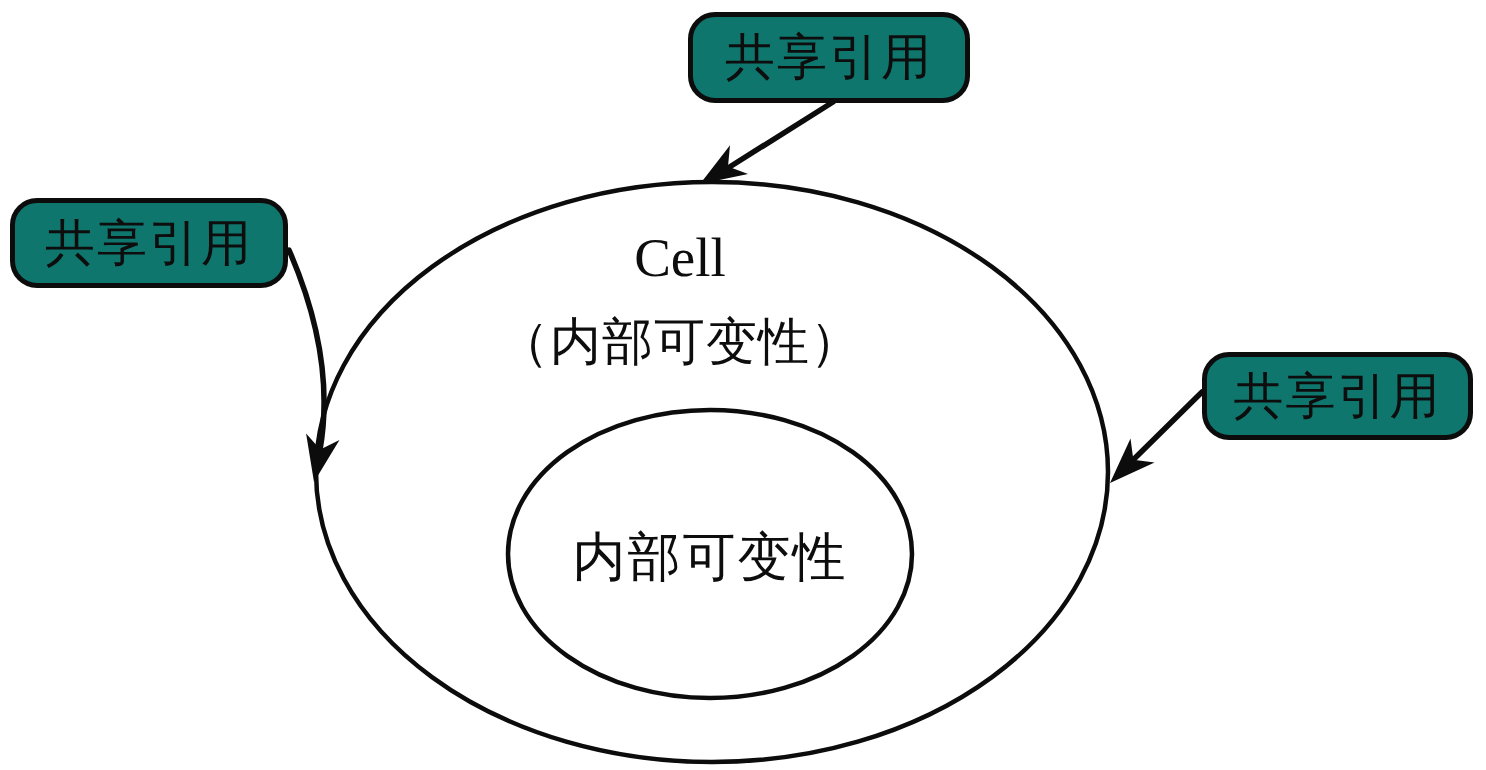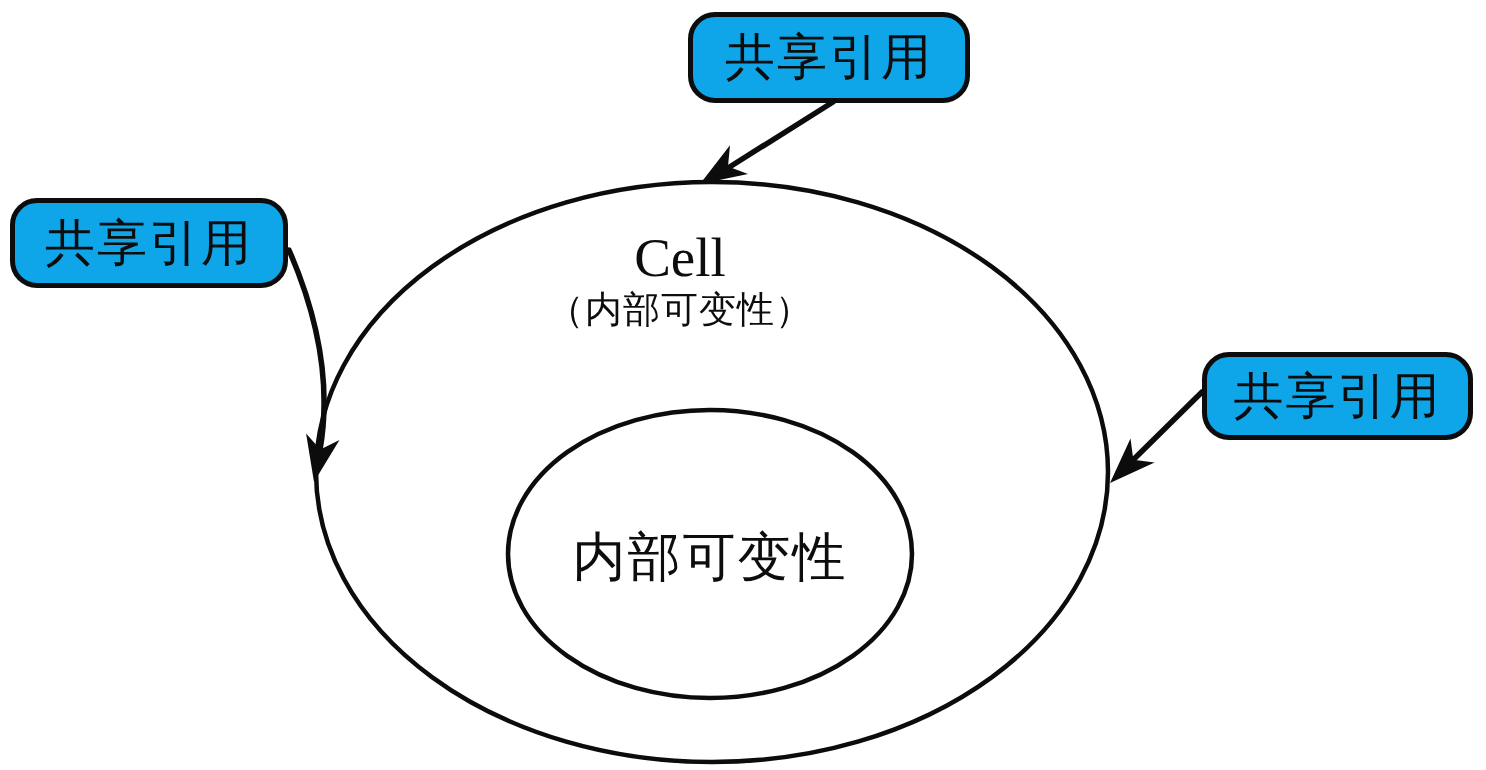--- a/index.html
+++ b/index.html
@@ -29,21 +29,21 @@
   }
   .ellipse-shape { stroke-width: 4.5px; }
   .arrow-line { stroke-width: 5.5px; stroke-linecap: round; }
   .arrow-head { fill: #0c0c0c; stroke: none; }
 
   .callout {
     position: absolute;
     box-sizing: border-box;
     border: 5px solid #0c0c0c;
     border-radius: 27px;
-    background: #0ea5e9;
+    background: #0f766e;
     display: flex;
     align-items: center;
     justify-content: center;
     font-size: 50px;
     letter-spacing: 2px;
     white-space: nowrap;
   }
   .callout-top   { left: 688px;  top: 12px;  width: 282px; height: 91px; }
   .callout-left  { left: 10px;   top: 198px; width: 278px; height: 90px; }
   .callout-right { left: 1202px; top: 352px; width: 271px; height: 88px; }
@@ -51,24 +51,24 @@
   .cell-label {
     position: absolute;
     left: 400px;
     top: 230px;
     width: 560px;
     text-align: center;
     line-height: 1.0;
   }
   .cell-label .title {
     font-size: 55px;
-    margin: 0 0 6px 0;
+    margin: 0 0 32px 0;
   }
   .cell-label .subtitle {
-    font-size: 37px;
+    font-size: 51px;
     margin: 0;
     letter-spacing: 1px;
   }
   .inner-label {
     position: absolute;
     left: 430px;
     top: 522px;
     width: 560px;
     text-align: center;
     font-size: 53px;

